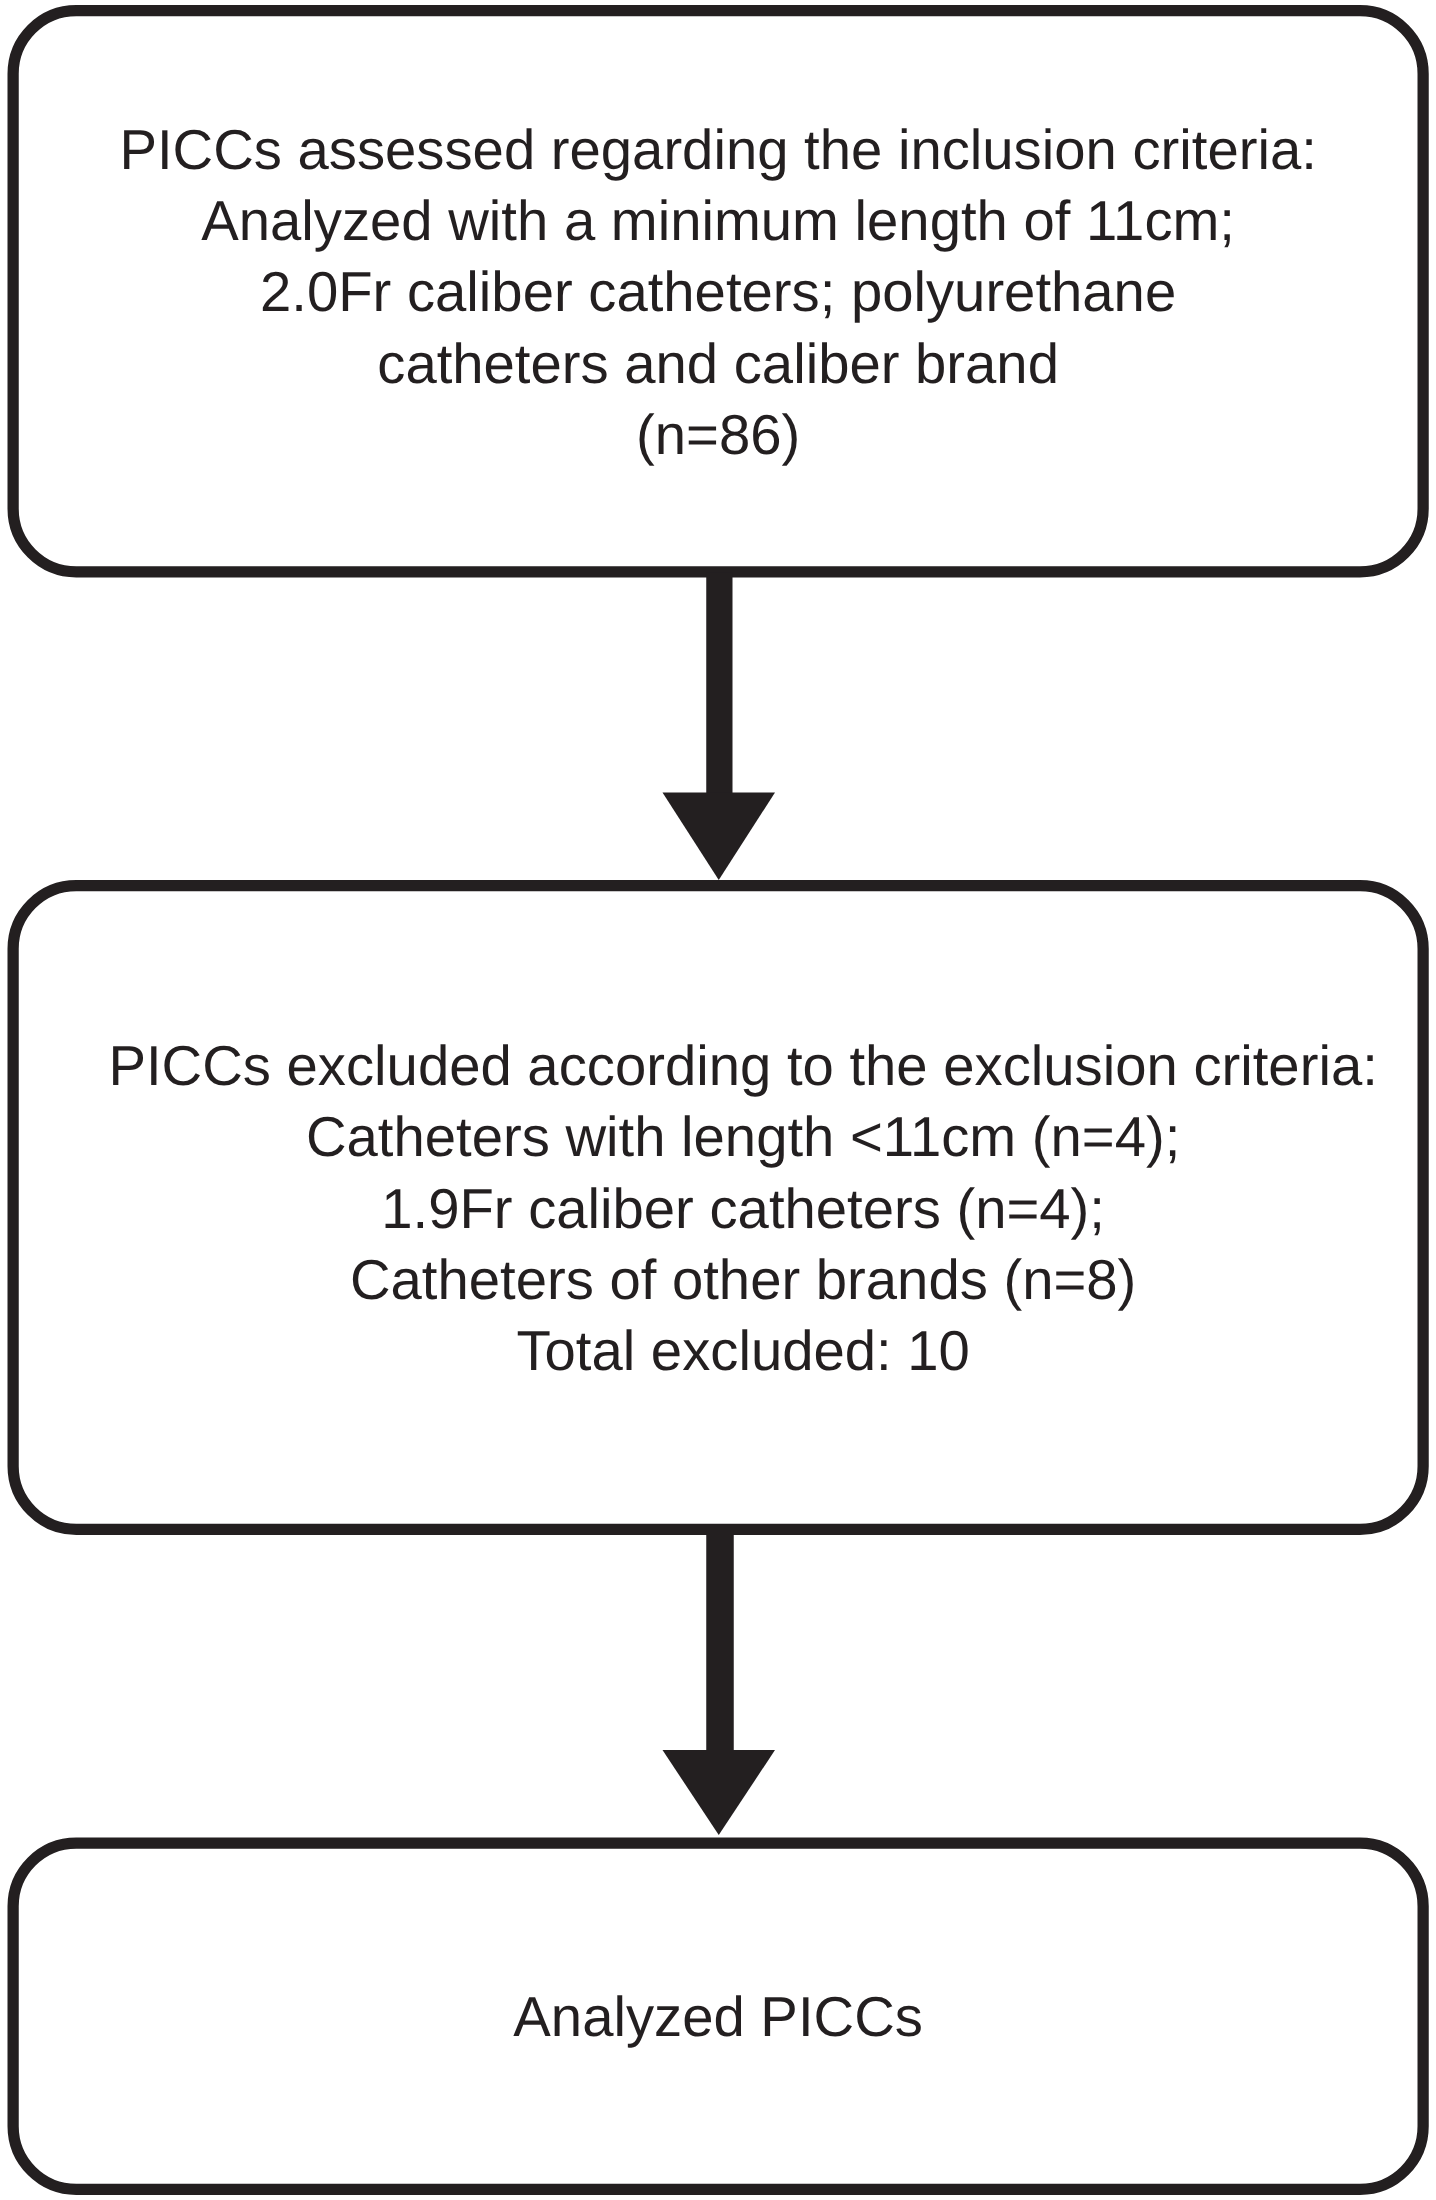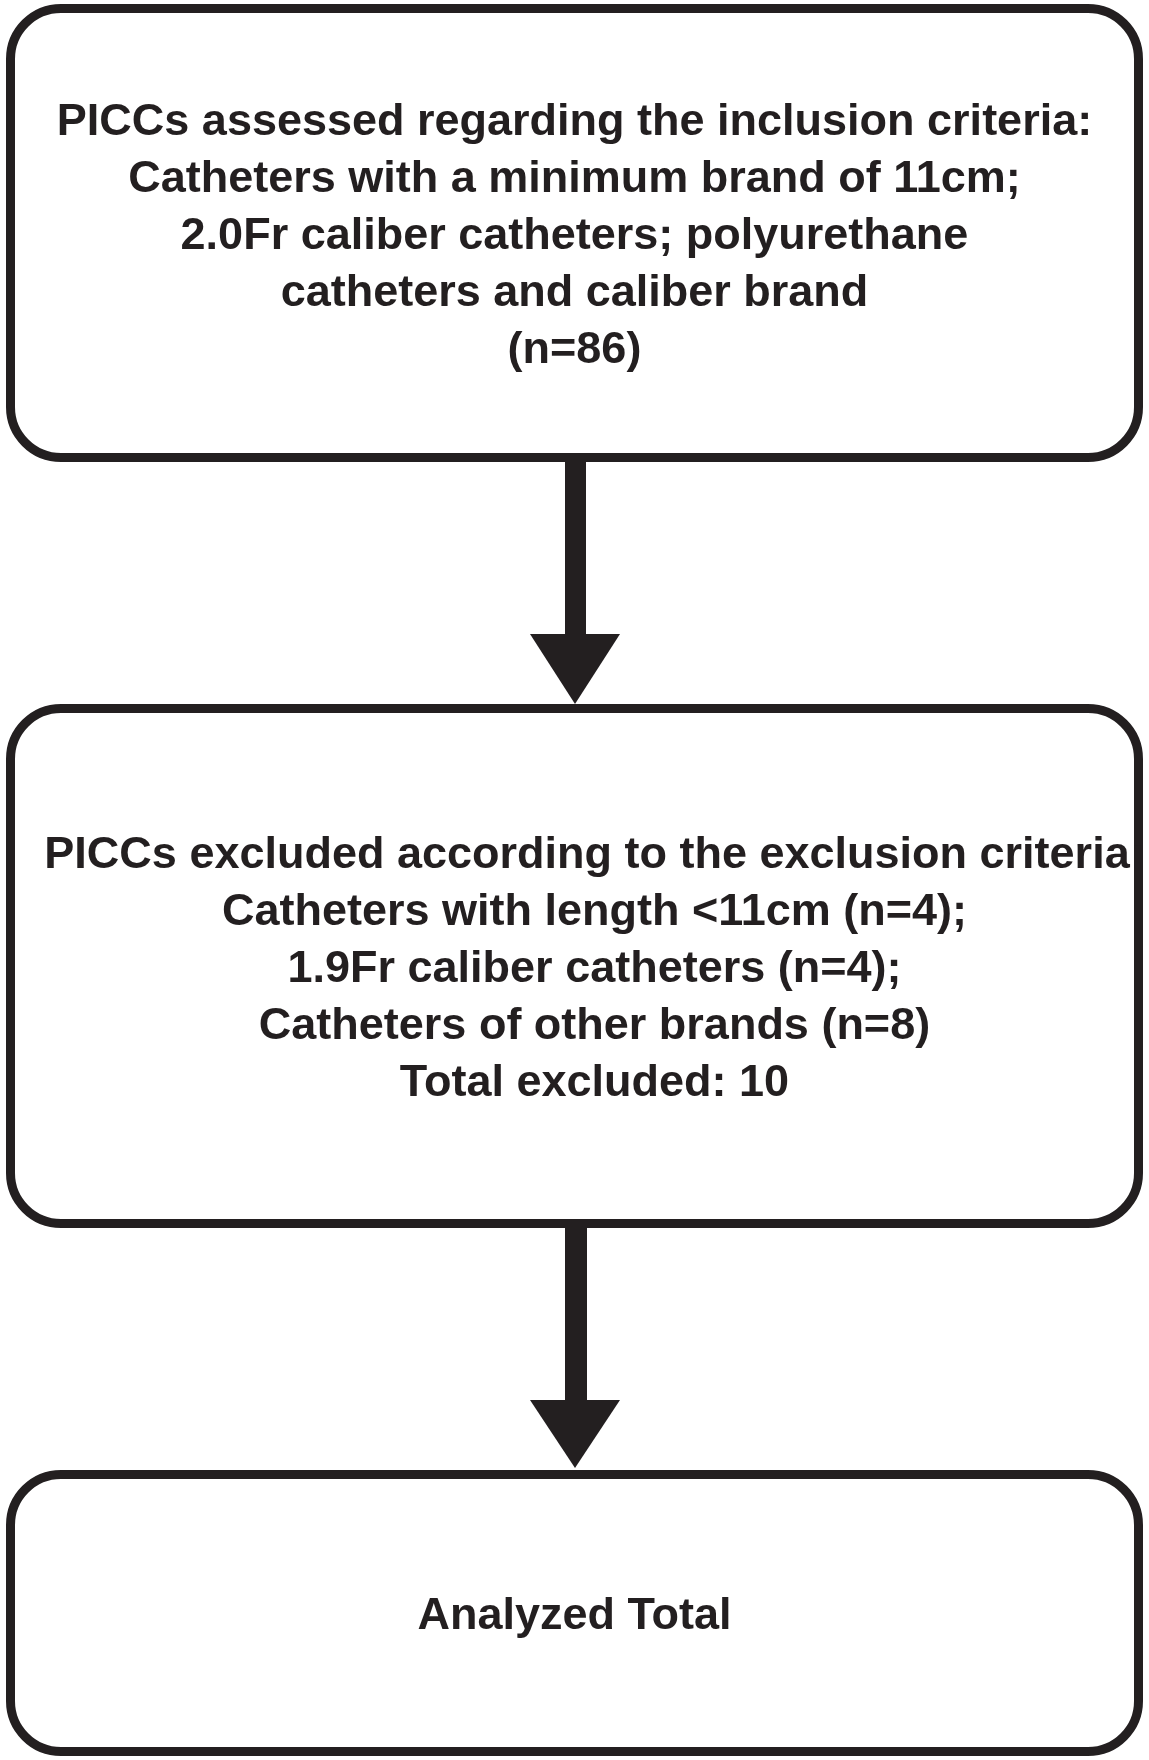--- a/index.html
+++ b/index.html
@@ -26,41 +26,41 @@
     justify-content: center;
   }
   .box-inclusion { top: 4px;    height: 458px; }
   .box-exclusion { top: 704px;  height: 524px; padding-left: 40px; }
   .box-analyzed  { top: 1470px; height: 286px; }
   .box-text {
     text-align: center;
     color: #231f20;
     font-size: 45px;
     line-height: 57px;
-    font-weight: 700;
+    font-weight: 400;
   }
   .text-line { white-space: nowrap; }
   .flow-arrow {
     position: absolute;
     left: 529px;
     width: 92px;
     display: block;
   }
   .arrow-1 { top: 458px; height: 246px; }
   .arrow-2 { top: 1224px; height: 244px; }
 </style>
 </head>
 <body>
 
 <div class="canvas">
 
   <div class="flow-box box-inclusion">
     <div class="box-text">
       <div class="text-line">PICCs assessed regarding the inclusion criteria:</div>
-      <div class="text-line">Catheters with a minimum brand of 11cm;</div>
+      <div class="text-line">Analyzed with a minimum length of 11cm;</div>
       <div class="text-line">2.0Fr caliber catheters; polyurethane</div>
       <div class="text-line">catheters and caliber brand</div>
       <div class="text-line">(n=86)</div>
     </div>
   </div>
 
   <svg class="flow-arrow arrow-1" viewBox="0 0 92 246" aria-hidden="true">
     <rect x="36" y="0" width="21" height="180" fill="#231f20"></rect>
     <polygon points="1,176 91,176 46,246" fill="#231f20"></polygon>
   </svg>
@@ -75,17 +75,17 @@
     </div>
   </div>
 
   <svg class="flow-arrow arrow-2" viewBox="0 0 92 244" aria-hidden="true">
     <rect x="36" y="0" width="22" height="180" fill="#231f20"></rect>
     <polygon points="1,176 91,176 46,244" fill="#231f20"></polygon>
   </svg>
 
   <div class="flow-box box-analyzed">
     <div class="box-text">
-      <div class="text-line">Analyzed Total</div>
+      <div class="text-line">Analyzed PICCs</div>
     </div>
   </div>
 
 </div>
 
 </body></html>

